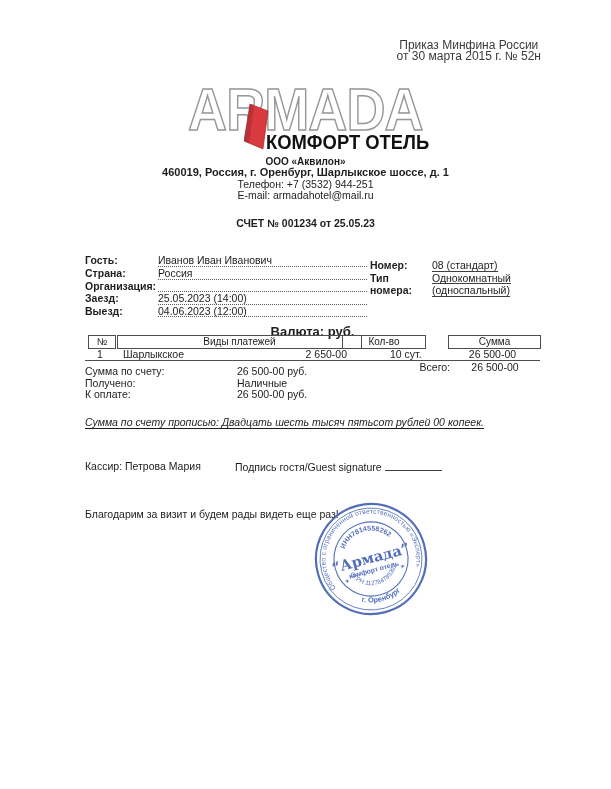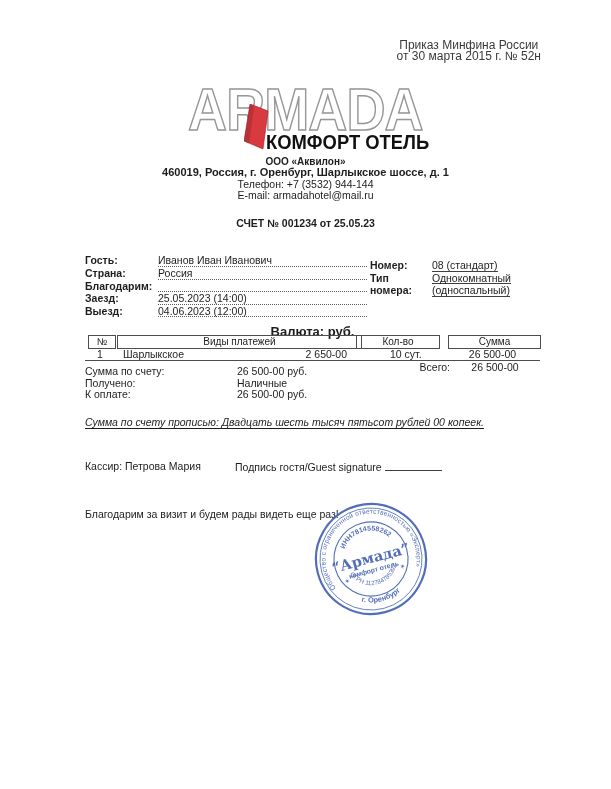--- a/index.html
+++ b/index.html
@@ -42,21 +42,21 @@
   .grow .val{flex:1;border-bottom:1px dotted #5a5a5a;white-space:nowrap;}
   .rrow{left:370px;width:170px;height:12.6px;font-size:10.5px;display:flex;line-height:12px;}
   .rrow .lbl{width:62px;font-weight:bold;flex:none;}
   .rrow .val{display:inline-block;border-bottom:1px solid #3f3f3f;white-space:nowrap;}
 
   
   .currency{top:324px;left:85px;width:455px;text-align:center;font-size:13px;}
   .hcell{top:335px;height:12px;line-height:12px;border:1px solid #4d4d4d;text-align:center;font-size:10px;}
   .h-num{left:88px;width:26px;}
   .h-desc{left:117px;width:243px;}
-  .h-qty{left:356px;width:82px;}
+  .h-qty{left:342px;width:82px;}
   .h-amt{left:448px;width:91px;}
   .trow{left:85px;top:348px;width:455px;height:12px;display:flex;font-size:10.5px;line-height:12px;border-bottom:1.2px solid #4d4d4d;}
   .trow .c-num{width:30px;text-align:center;flex:none;}
   .trow .c-desc{width:245px;flex:none;display:flex;justify-content:space-between;padding-left:8px;padding-right:13px;box-sizing:border-box;}
   .trow .c-qty{width:85px;flex:none;padding-left:30px;box-sizing:border-box;}
   .trow .c-amt{width:95px;flex:none;text-align:center;}
   .vrow{left:85px;top:361px;width:455px;display:flex;font-size:10.5px;}
   .vrow .t-lbl{width:365px;text-align:right;flex:none;}
   .vrow .t-val{width:90px;text-align:center;flex:none;}
 
@@ -91,35 +91,35 @@
     <span class="wordmark">ARMADA</span>
   </div>
   <svg class="abs door" width="26" height="47" viewBox="0 0 26 47" color="#d93a40">
     <polygon points="6,0 24,7 19,45 0,37" fill="currentColor" stroke="#971c22" stroke-width="0.6"></polygon>
     <polygon points="6,0 10,2.5 5.2,39.5 0,37" fill="#000000" fill-opacity="0.14"></polygon>
   </svg>
   <div class="abs logo-sub b">КОМФОРТ ОТЕЛЬ</div>
 
   <div class="abs center c1 b">ООО «Аквилон»</div>
   <div class="abs center c2 b">460019, Россия, г. Оренбург, Шарлыкское шоссе, д. 1</div>
-  <div class="abs center c3">Телефон: +7 (3532) 944-144</div>
+  <div class="abs center c3">Телефон: +7 (3532) 944-251</div>
   <div class="abs center c4">E-mail: armadahotel@mail.ru</div>
 
   <div class="abs center inv-title b">СЧЕТ № 001234 от 25.05.23</div>
 
   <div class="abs grow" style="top:254px">
     <span class="lbl">Гость:</span>
     <span class="val">Иванов Иван Иванович</span>
   </div>
   <div class="abs grow" style="top:267px">
     <span class="lbl">Страна:</span>
     <span class="val">Россия</span>
   </div>
   <div class="abs grow" style="top:279.5px">
-    <span class="lbl">Благодарим:</span>
+    <span class="lbl">Организация:</span>
     <span class="val"></span>
   </div>
   <div class="abs grow" style="top:292px">
     <span class="lbl">Заезд:</span>
     <span class="val">25.05.2023 (14:00)</span>
   </div>
   <div class="abs grow" style="top:304.5px">
     <span class="lbl">Выезд:</span>
     <span class="val">04.06.2023 (12:00)</span>
   </div>

